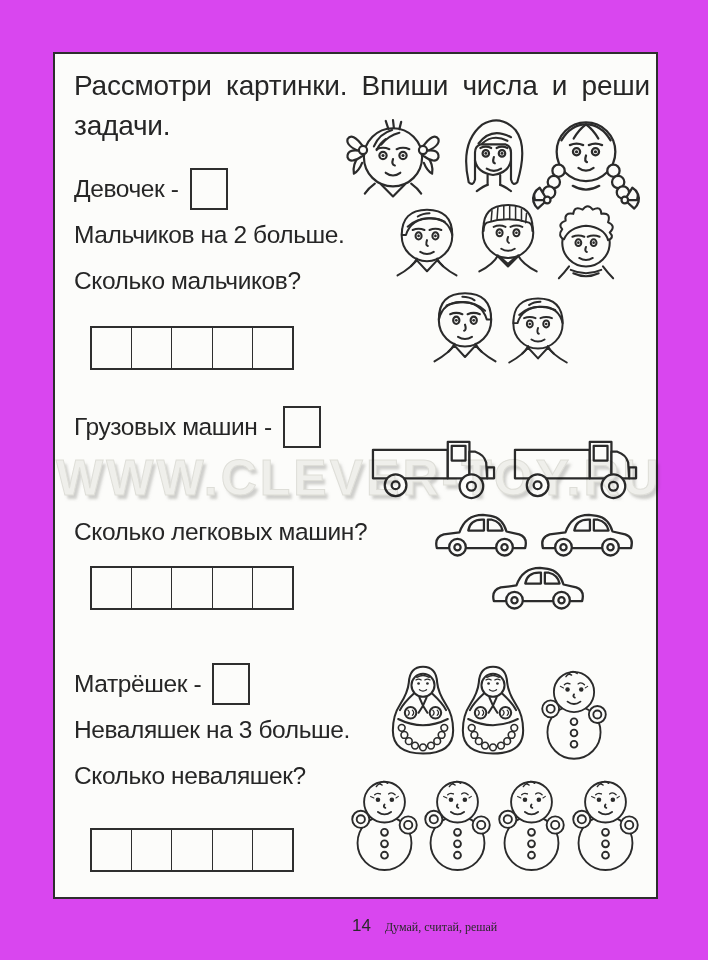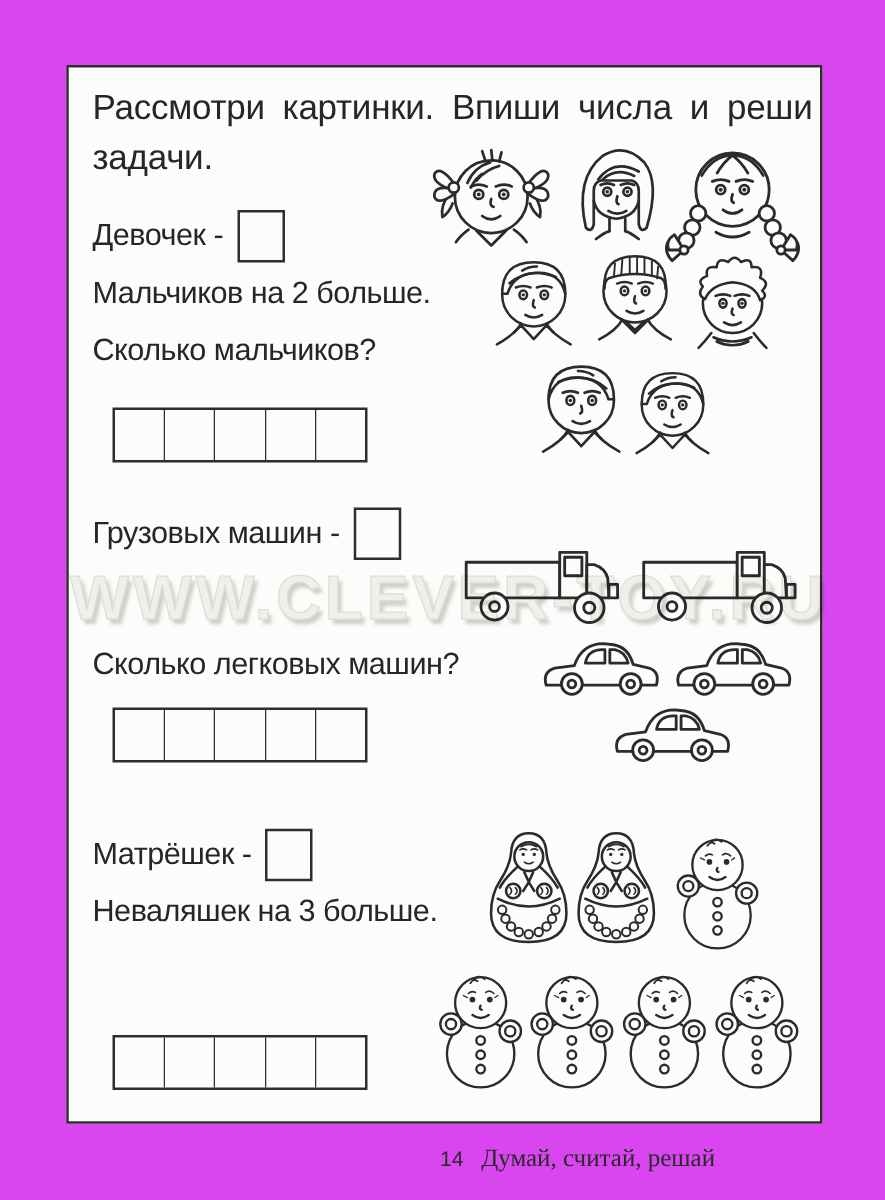--- a/index.html
+++ b/index.html
@@ -17,21 +17,21 @@
   .strip{position:absolute;display:flex;border:2px solid #2e2e2e;box-sizing:border-box;background:#fcfcfa;}
   .cell{flex:1;border-right:1.6px solid #2e2e2e;}
   .cell:last-child{border-right:none;}
   .art{position:absolute;overflow:visible;}
   .watermark{position:absolute;left:56px;top:449px;font-size:50px;font-weight:700;letter-spacing:3px;
              white-space:nowrap;color:#efefec;-webkit-text-stroke:1px #dadad5;
              text-shadow:3px 4px 3px rgba(150,150,145,.55);mix-blend-mode:multiply;opacity:.8;
              pointer-events:none;text-align:center;}
   .footer{position:absolute;left:352px;top:916px;display:flex;align-items:baseline;gap:14px;}
   .footer .num{font-size:17px;color:#2a2a2a;}
-  .footer .title{font-family:"Liberation Serif","DejaVu Serif",serif;font-size:20px;color:#2a2a2a;}
+  .footer .title{font-family:"Liberation Serif","DejaVu Serif",serif;font-size:12px;color:#2a2a2a;}
   svg .ln{fill:none;}
 </style>
 </head>
 <body>
 
 <div class="page">
 
   <svg width="0" height="0" style="position:absolute" aria-hidden="true">
     <defs>
       <g id="girl-bows" fill="#fcfcfa" stroke="#2b2b2b" stroke-width="2.4" stroke-linecap="round" stroke-linejoin="round">
@@ -285,20 +285,21 @@
     </svg>
   <svg class="art" style="left:489px;top:557px;width:98px;height:54px;" viewBox="0 0 100 55">
       <use href="#car"></use>
     </svg>
 
   <div class="lbl-row" style="left:74px;top:661px;">
     <span class="lbl">Матрёшек -</span>
     <span class="num-box"></span>
   </div>
   <div class="text-line" style="left:74px;top:716px;">Неваляшек на 3 больше.</div>
+  <div class="text-line" style="left:74px;top:762px;">Сколько неваляшек?</div>
   <div class="strip" style="left:90px;top:828px;width:204px;height:44px;">
       <div class="cell"></div>
       <div class="cell"></div>
       <div class="cell"></div>
       <div class="cell"></div>
       <div class="cell"></div>
     </div>
 
   <svg class="art" style="left:391px;top:664px;width:64px;height:94px;" viewBox="0 0 72 106">
       <use href="#matryoshka"></use>

